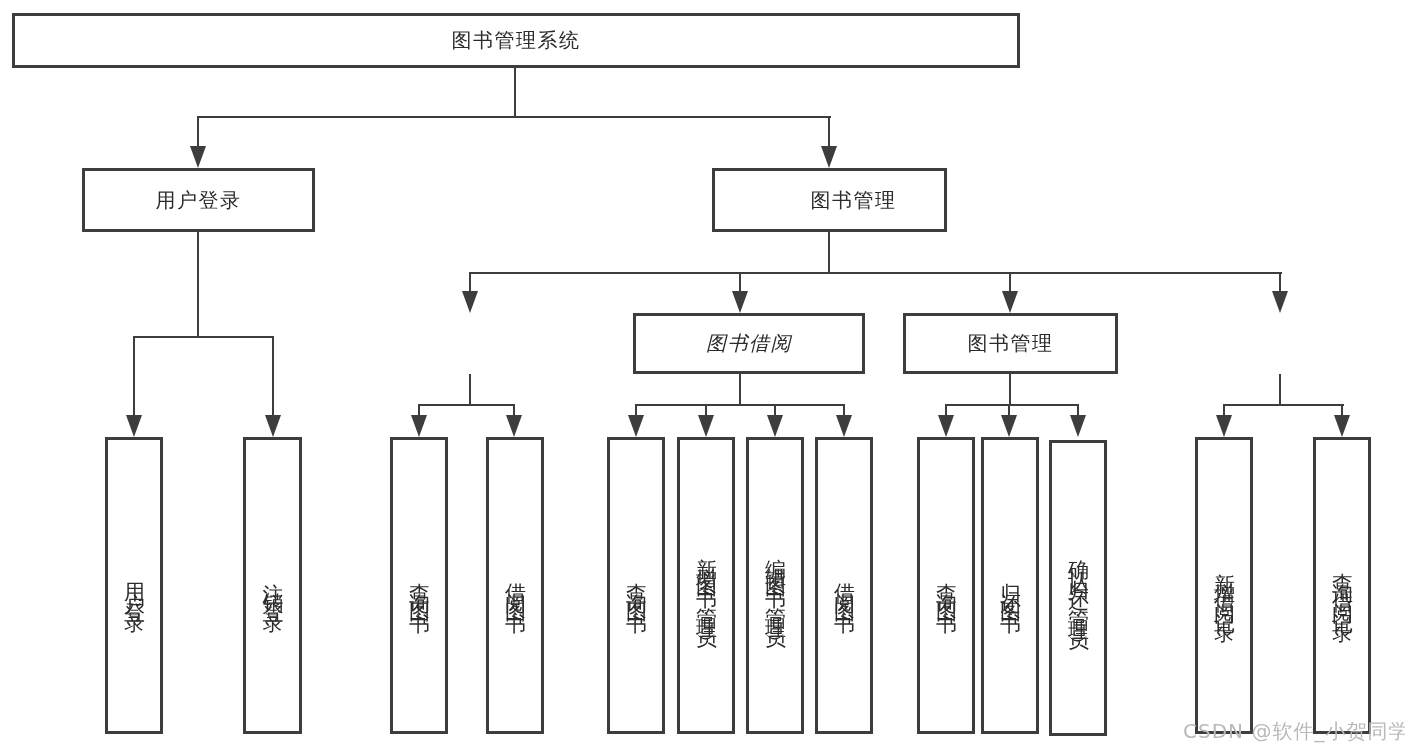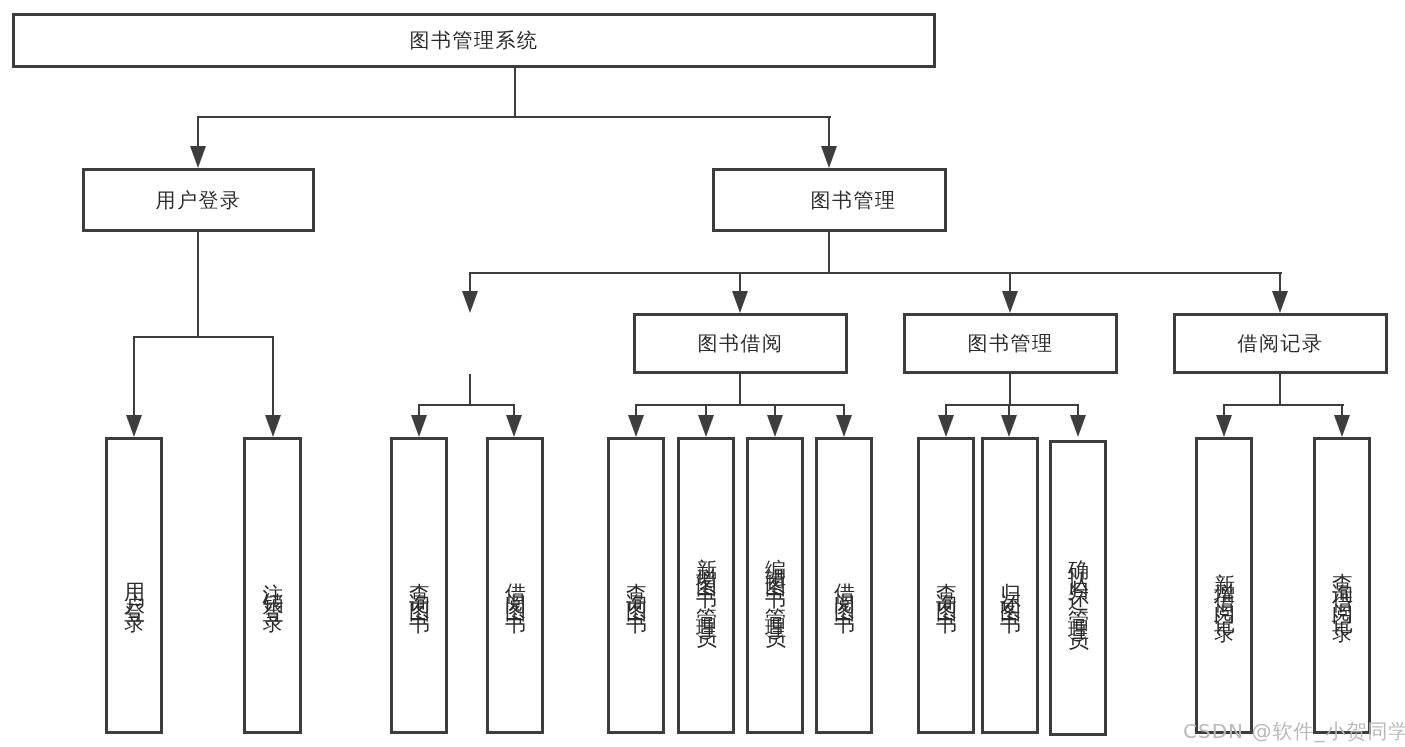--- a/index.html
+++ b/index.html
@@ -31,21 +31,21 @@
     position:absolute; left:1183px; top:718px;
     font-size:20px; letter-spacing:1px; color:var(--wm); z-index:5;
     white-space:nowrap;
   }
 </style>
 </head>
 <body>
 
 <div class="canvas" style="--line: #3d3d3d; --text: #2b2b2b; --wm: #b9b9b9; background: rgb(255, 255, 255);">
 
-  <div class="box hbox" style="left:12px;top:13px;width:924px;height:55px;">图书管理系统</div>
+  <div class="box hbox" style="left:12px;top:13px;width:1008px;height:55px;">图书管理系统</div>
 
   <div>
     <div class="lv" style="left:514px;top:68px;height:49px;"></div>
     <div class="lh" style="left:197px;top:116px;width:634px;"></div>
     <div class="lv" style="left:197px;top:117px;height:31px;"></div>
     <div class="ah" style="left:190px;top:146px;"></div>
     <div class="lv" style="left:828px;top:117px;height:31px;"></div>
     <div class="ah" style="left:821px;top:146px;"></div>
   </div>
 
@@ -67,23 +67,22 @@
     <div class="lv" style="left:469px;top:273px;height:19px;"></div>
     <div class="ah" style="left:462px;top:291px;"></div>
     <div class="lv" style="left:739px;top:273px;height:19px;"></div>
     <div class="ah" style="left:732px;top:291px;"></div>
     <div class="lv" style="left:1009px;top:273px;height:19px;"></div>
     <div class="ah" style="left:1002px;top:291px;"></div>
     <div class="lv" style="left:1279px;top:273px;height:19px;"></div>
     <div class="ah" style="left:1272px;top:291px;"></div>
   </div>
 
-  <div class="box hbox" style="left:633px;top:313px;width:215px;height:61px;">图书借阅</div>
+  <div class="box hbox" style="left:633px;top:313px;width:232px;height:61px;font-style:italic;">图书借阅</div>
   <div class="box hbox" style="left:903px;top:313px;width:215px;height:61px;">图书管理</div>
-  <div class="box hbox" style="left:1173px;top:313px;width:215px;height:61px;">借阅记录</div>
 
   <div>
     <div class="lv" style="left:469px;top:374px;height:32px;"></div>
     <div class="lh" style="left:418px;top:404px;width:97px;"></div>
     <div class="lv" style="left:418px;top:405px;height:12px;"></div>
     <div class="ah" style="left:411px;top:415px;"></div>
     <div class="lv" style="left:513px;top:405px;height:12px;"></div>
     <div class="ah" style="left:506px;top:415px;"></div>
   </div>
 

